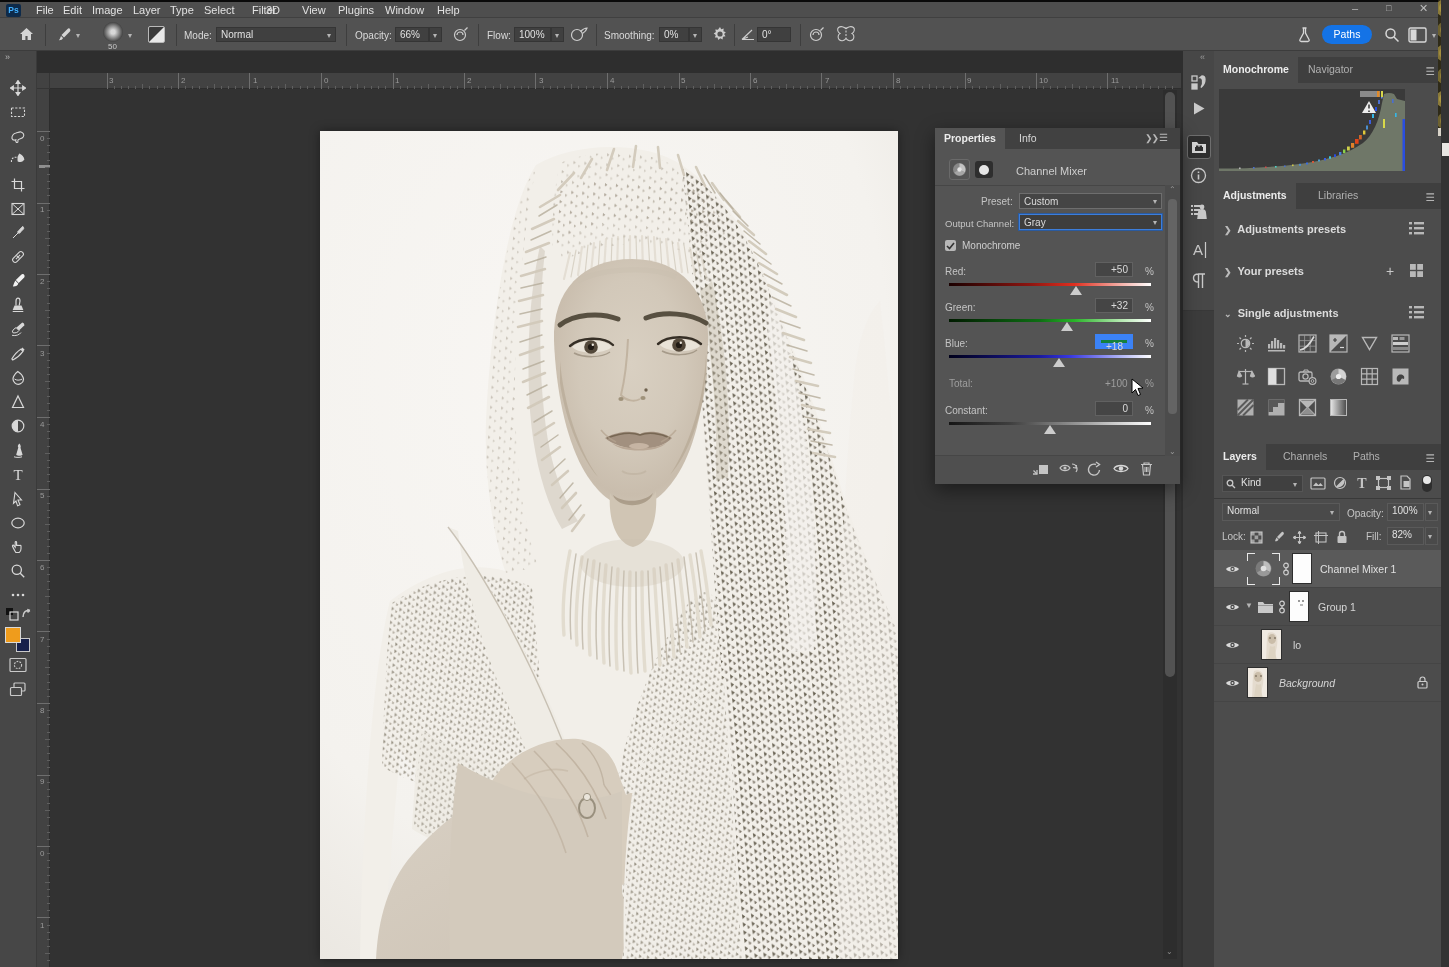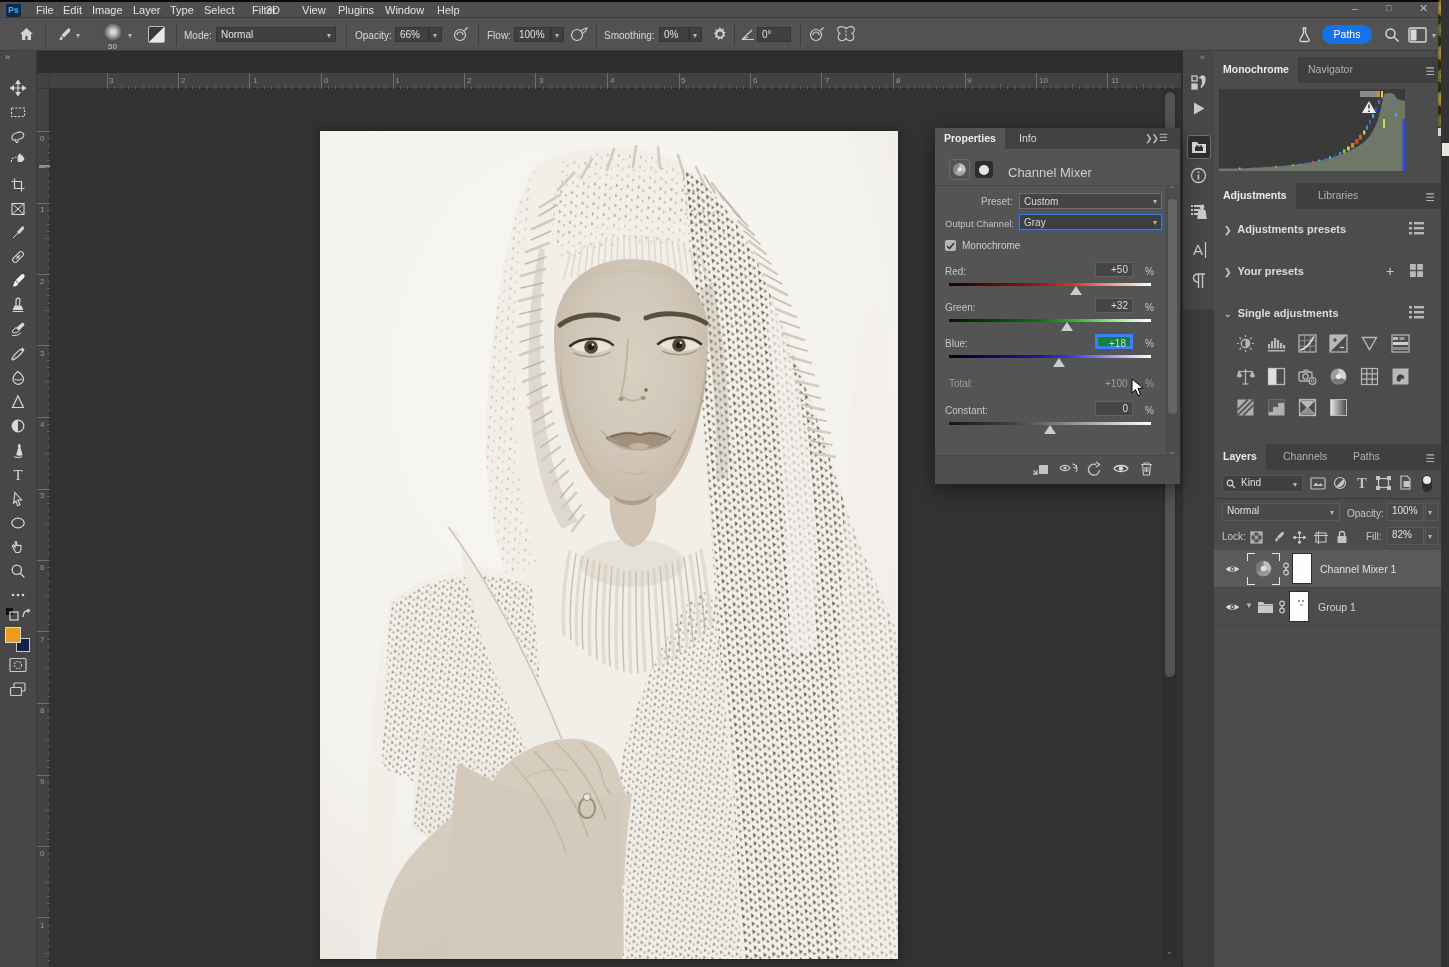--- a/index.html
+++ b/index.html
@@ -1207,21 +1207,60 @@
             </svg>
           <div class="abs" style="left:75px;top:3px;width:20px;height:31px;background:#fdfdfd;border:1px solid #2e2e2e;">
             <div class="abs" style="left:8px;top:8px;width:2px;height:2px;background:#999;"></div>
             <div class="abs" style="left:12px;top:8px;width:2px;height:2px;background:#999;"></div>
             <div class="abs" style="left:10px;top:12px;width:3px;height:2px;background:#bbb;"></div>
           </div>
           <span class="abs" style="left:104px;top:13px;color:#d5d5d5;font-size:10.5px;">Group 1</span>
         </div>
 
 
-
+        <div class="lrow" style="height:38px;">
+          <svg class="eye" style="left:11px;top:14px" width="15" height="10" viewBox="0 0 15 10">
+              <path d="M1 5 C3 1.5 11.5 1.5 14 5 C11.5 8.5 3 8.5 1 5 Z" fill="#dadada"></path>
+              <circle cx="7.5" cy="5" r="2.2" fill="#444"></circle>
+              <circle cx="7.5" cy="5" r="1" fill="#dadada"></circle>
+            </svg>
+          <div class="abs" style="left:47px;top:3px;width:21px;height:31px;border:1px solid #2e2e2e;background:#f2ede6;">
+            <svg width="19" height="29" viewBox="0 0 19 29">
+                <rect width="19" height="29" fill="#f0eae2"></rect>
+                <path d="M6 3 C10 1 14 3 15 7 C16 12 15 18 13 24 L15 29 H4 C5 20 4 10 6 3 Z" fill="#e4dbce"></path>
+                <ellipse cx="10" cy="9" rx="4" ry="5" fill="#cabda9"></ellipse>
+                <path d="M7 8 h2 M12 8 h2" stroke="#5a4f3f" stroke-width=".9"></path>
+                <path d="M8 16 c1.5 1 3.5 1 5 0 l1 13 H6 Z" fill="#ddd3c2"></path>
+              </svg>
+          </div>
+          <span class="abs" style="left:79px;top:13px;color:#d5d5d5;font-size:10.5px;">lo</span>
+        </div>
+
+        <div class="lrow" style="height:38px;">
+          <svg class="eye" style="left:11px;top:14px" width="15" height="10" viewBox="0 0 15 10">
+              <path d="M1 5 C3 1.5 11.5 1.5 14 5 C11.5 8.5 3 8.5 1 5 Z" fill="#dadada"></path>
+              <circle cx="7.5" cy="5" r="2.2" fill="#444"></circle>
+              <circle cx="7.5" cy="5" r="1" fill="#dadada"></circle>
+            </svg>
+          <div class="abs" style="left:33px;top:3px;width:21px;height:31px;border:1px solid #2e2e2e;background:#f2ede6;">
+            <svg width="19" height="29" viewBox="0 0 19 29">
+                <rect width="19" height="29" fill="#f0eae2"></rect>
+                <path d="M6 3 C10 1 14 3 15 7 C16 12 15 18 13 24 L15 29 H4 C5 20 4 10 6 3 Z" fill="#e4dbce"></path>
+                <ellipse cx="10" cy="9" rx="4" ry="5" fill="#cabda9"></ellipse>
+                <path d="M7 8 h2 M12 8 h2" stroke="#5a4f3f" stroke-width=".9"></path>
+                <path d="M8 16 c1.5 1 3.5 1 5 0 l1 13 H6 Z" fill="#ddd3c2"></path>
+              </svg>
+          </div>
+          <span class="abs" style="left:65px;top:13px;color:#d5d5d5;font-size:10.5px;font-style:italic;">Background</span>
+          <svg class="icn" style="left:203px;top:12px" width="11" height="13" viewBox="0 0 11 13">
+              <rect x="1" y="5.5" width="9" height="6.5" rx="1" fill="none" stroke="#cdcdcd" stroke-width="1.2"></rect>
+              <path d="M3 5.5 V3.5 a2.5 2.5 0 0 1 5 0 v2" fill="none" stroke="#cdcdcd" stroke-width="1.2"></path>
+              <circle cx="5.5" cy="8.5" r="1" fill="#cdcdcd"></circle>
+            </svg>
+        </div>
       </div>
     </div>
   </div>
 
   <div id="coins">
     <svg width="11" height="136" viewBox="0 0 11 136">
       <rect width="11" height="136" fill="#2e2a18"></rect>
       <g>
         <circle cx="7" cy="8" r="9" fill="#8a7a3a"></circle>
           <circle cx="7" cy="8" r="6" fill="#a8953f"></circle>
@@ -1255,21 +1294,21 @@
       <svg style="position:absolute;left:2px;top:2px" width="15" height="15" viewBox="0 0 15 15">
           <circle cx="7.5" cy="7.5" r="6.5" fill="#888"></circle>
           <path d="M7.5 1.5 a6 6 0 0 1 5.2 8.8 l-5.2-2.8 Z" fill="#c2c2c2"></path>
           <path d="M2.4 10.5 a6 6 0 0 0 10.4 0 L7.5 7.5 Z" fill="#a5a5a5"></path>
           <circle cx="7.5" cy="7.5" r="2.2" fill="#e2e2e2"></circle>
         </svg>
     </div>
     <div class="abs" style="left:40px;top:33px;width:18px;height:17px;background:#2e2e2e;border-radius:3px;">
         <div class="abs" style="left:4px;top:3.5px;width:10px;height:10px;border-radius:50%;background:#e6e6e6;"></div>
       </div>
-    <span class="abs" style="left:73px;top:37px;color:#cdcdcd;font-size:13px;">Channel Mixer</span>
+    <span class="abs" style="left:81px;top:37px;color:#cdcdcd;font-size:11px;">Channel Mixer</span>
     <div class="abs" style="left:0;top:57px;width:245px;height:1px;background:#464646;"></div>
 
     <span class="abs" style="left:46px;top:68px;color:#c4c4c4;">Preset:</span>
     <div class="abs" style="left:84px;top:65px;width:143px;height:16px;background:#454545;border:1px solid #6e6e6e;color:#dadada;padding:2px 4px;font-size:10px;">Custom<span class="chev" style="position:absolute;right:4px;top:3px;">▾</span></div>
 
     <span class="abs" style="left:10px;top:90px;color:#c4c4c4;font-size:9.5px;">Output Channel:</span>
     <div class="abs" style="left:84px;top:86px;width:143px;height:16px;background:#3e3e3e;border:1px solid #3d7edb;color:#dadada;padding:2px 4px;font-size:10px;box-shadow:0 0 0 1px #2a5a9e;">Gray<span class="chev" style="position:absolute;right:4px;top:3px;">▾</span></div>
 
     <div class="abs" style="left:10px;top:112px;width:11px;height:11px;background:#b8b8b8;border-radius:2px;">
         <svg style="position:absolute;left:1px;top:2px" width="9" height="8" viewBox="0 0 9 8">
@@ -1284,21 +1323,21 @@
     <div class="abs" style="left:14px;top:155px;width:202px;height:3px;background:linear-gradient(90deg,#1a0000,#8c1510 40%,#e03020 62%,#f5b0a8 85%,#fff);"></div>
     <div class="abs" style="left:135px;top:158px;width:0;height:0;border-left:6px solid transparent;border-right:6px solid transparent;border-bottom:9px solid #ccc;"></div>
 
     <span class="abs" style="left:10px;top:174px;color:#c4c4c4;">Green:</span>
     <div class="abs" style="left:160px;top:170px;width:38px;height:15px;background:#454545;border:1px solid #616161;color:#dadada;text-align:right;padding:1px 4px;font-size:10px;">+32</div>
     <span class="abs" style="left:210px;top:174px;color:#c4c4c4;">%</span>
     <div class="abs" style="left:14px;top:191px;width:202px;height:3px;background:linear-gradient(90deg,#001a00,#0e6e14 45%,#28b428 62%,#b4e8b0 85%,#fff);"></div>
     <div class="abs" style="left:126px;top:194px;width:0;height:0;border-left:6px solid transparent;border-right:6px solid transparent;border-bottom:9px solid #ccc;"></div>
 
     <span class="abs" style="left:10px;top:210px;color:#c4c4c4;">Blue:</span>
-    <div class="abs" style="left:160px;top:206px;width:38px;height:15px;background:#15803d;border:3px solid #3b82f6;color:#dadada;text-align:right;padding:1px 4px;font-size:10px;">+18</div>
+    <div class="abs" style="left:160px;top:206px;width:38px;height:15px;background:#15803d;border:6px solid #3b82f6;color:#dadada;text-align:right;padding:1px 4px;font-size:10px;">+18</div>
     <span class="abs" style="left:210px;top:210px;color:#c4c4c4;">%</span>
     <div class="abs" style="left:14px;top:227px;width:202px;height:3px;background:linear-gradient(90deg,#00001a,#1a1a9e 45%,#3838e0 60%,#b0b4f5 85%,#fff);"></div>
     <div class="abs" style="left:118px;top:230px;width:0;height:0;border-left:6px solid transparent;border-right:6px solid transparent;border-bottom:9px solid #ccc;"></div>
 
     <span class="abs" style="left:14px;top:250px;color:#9e9e9e;">Total:</span>
     <span class="abs" style="left:170px;top:250px;color:#9e9e9e;">+100</span>
     <span class="abs" style="left:210px;top:250px;color:#9e9e9e;">%</span>
     <svg class="icn" style="left:196px;top:250px;z-index:5" width="13" height="19" viewBox="0 0 13 19">
         <path d="M1 1 L1 15 L4.5 11.5 L7 17.5 L9.5 16.5 L7 10.5 L12 10 Z" fill="#fff" stroke="#000" stroke-width="1"></path>
       </svg>

